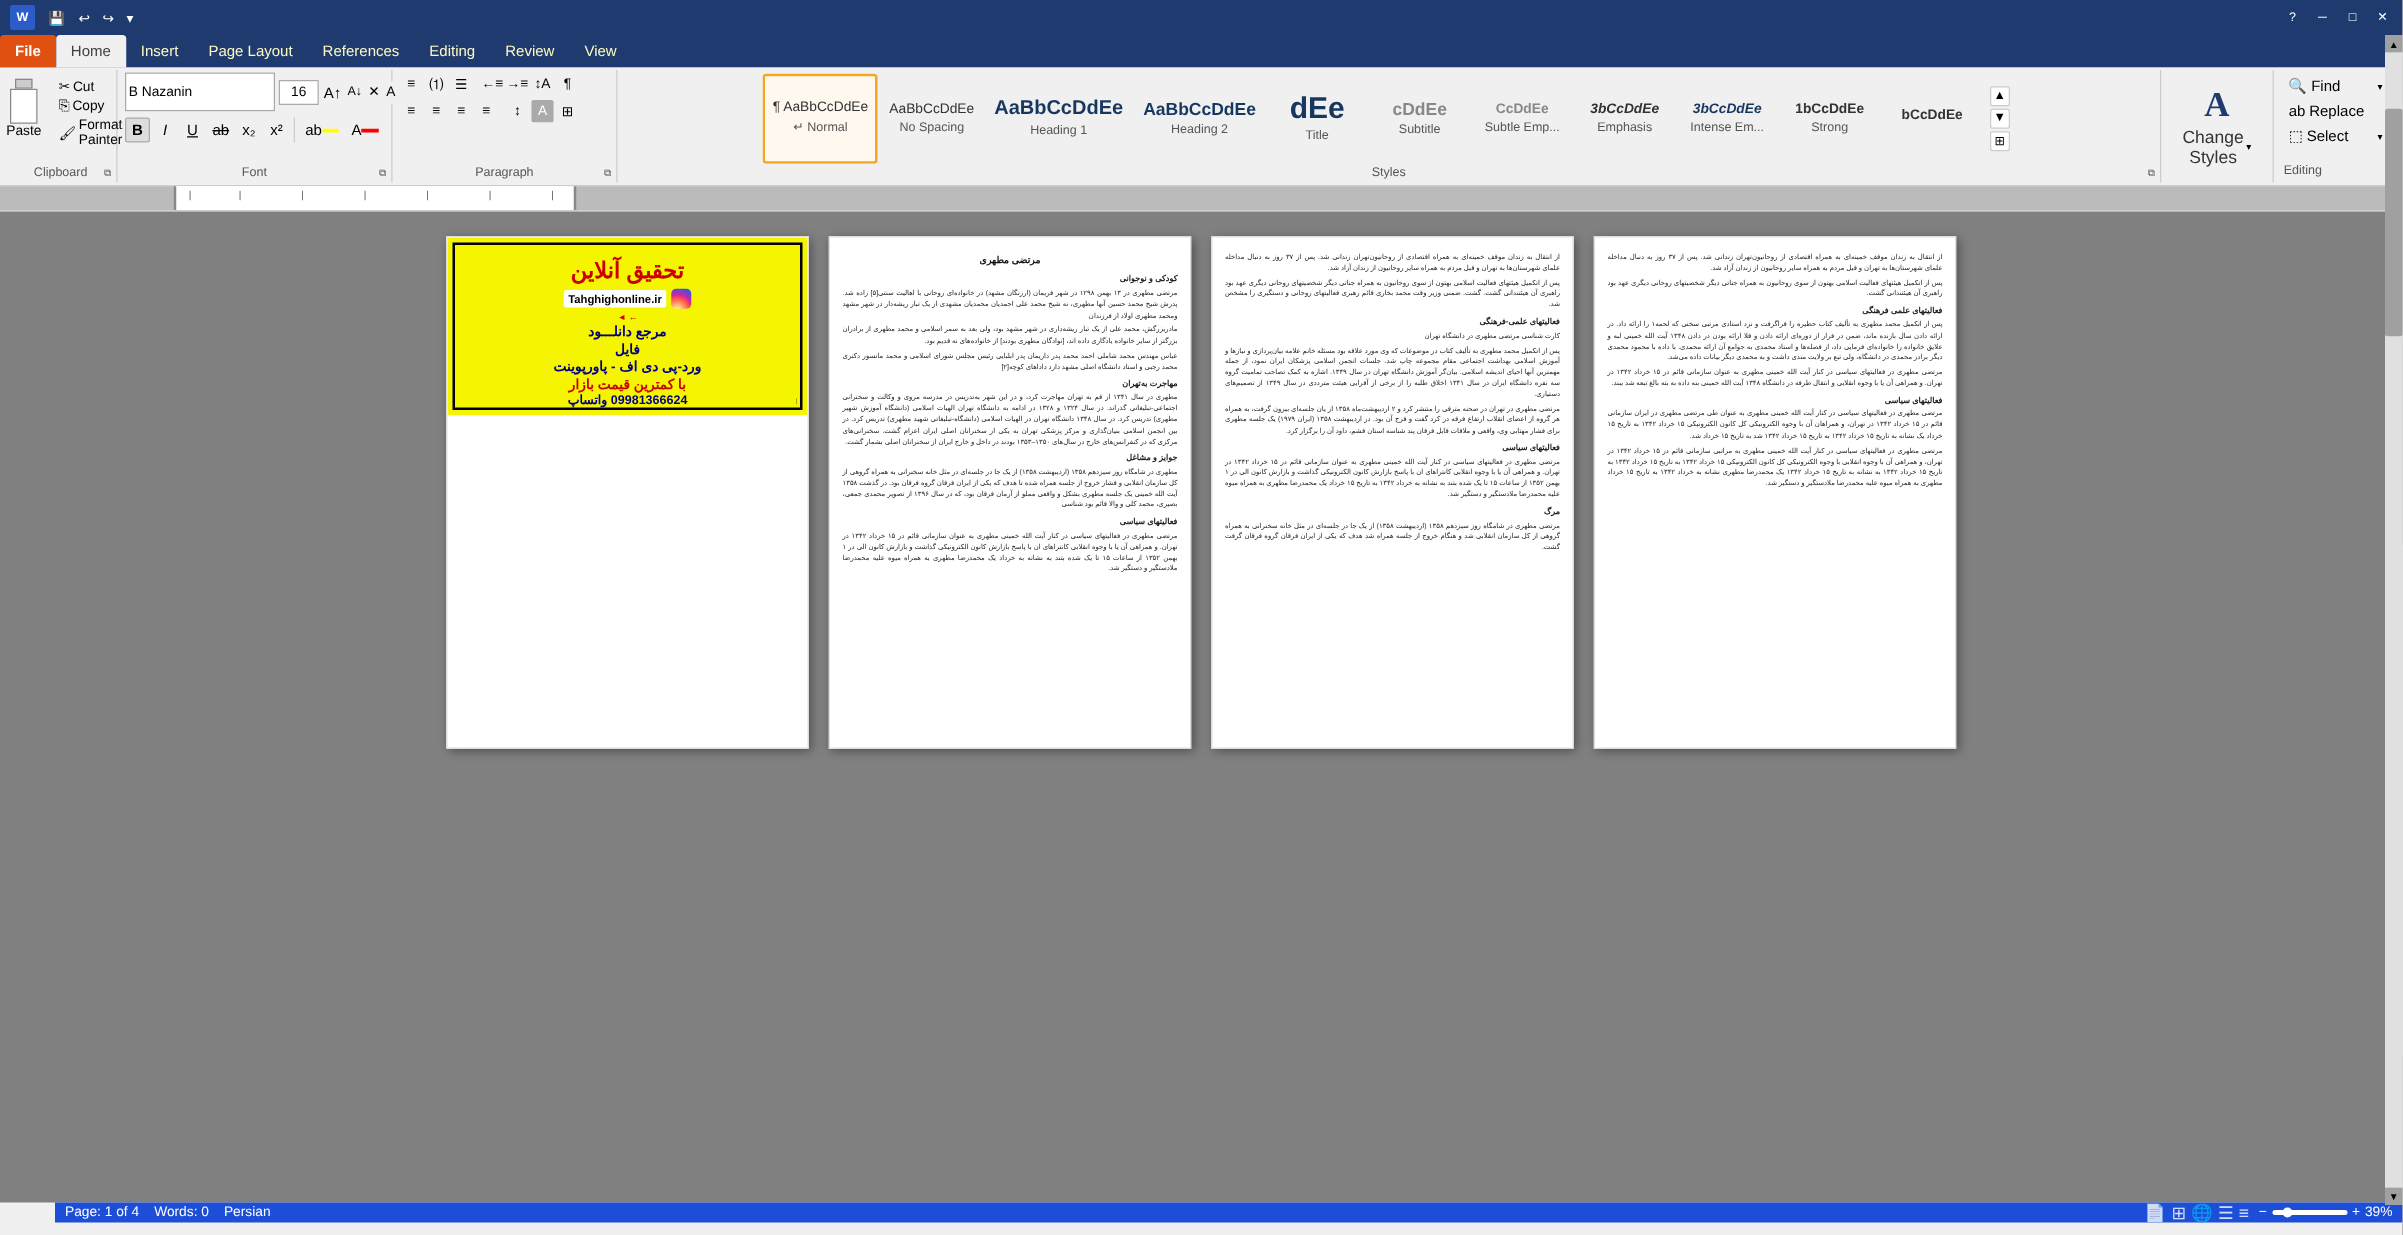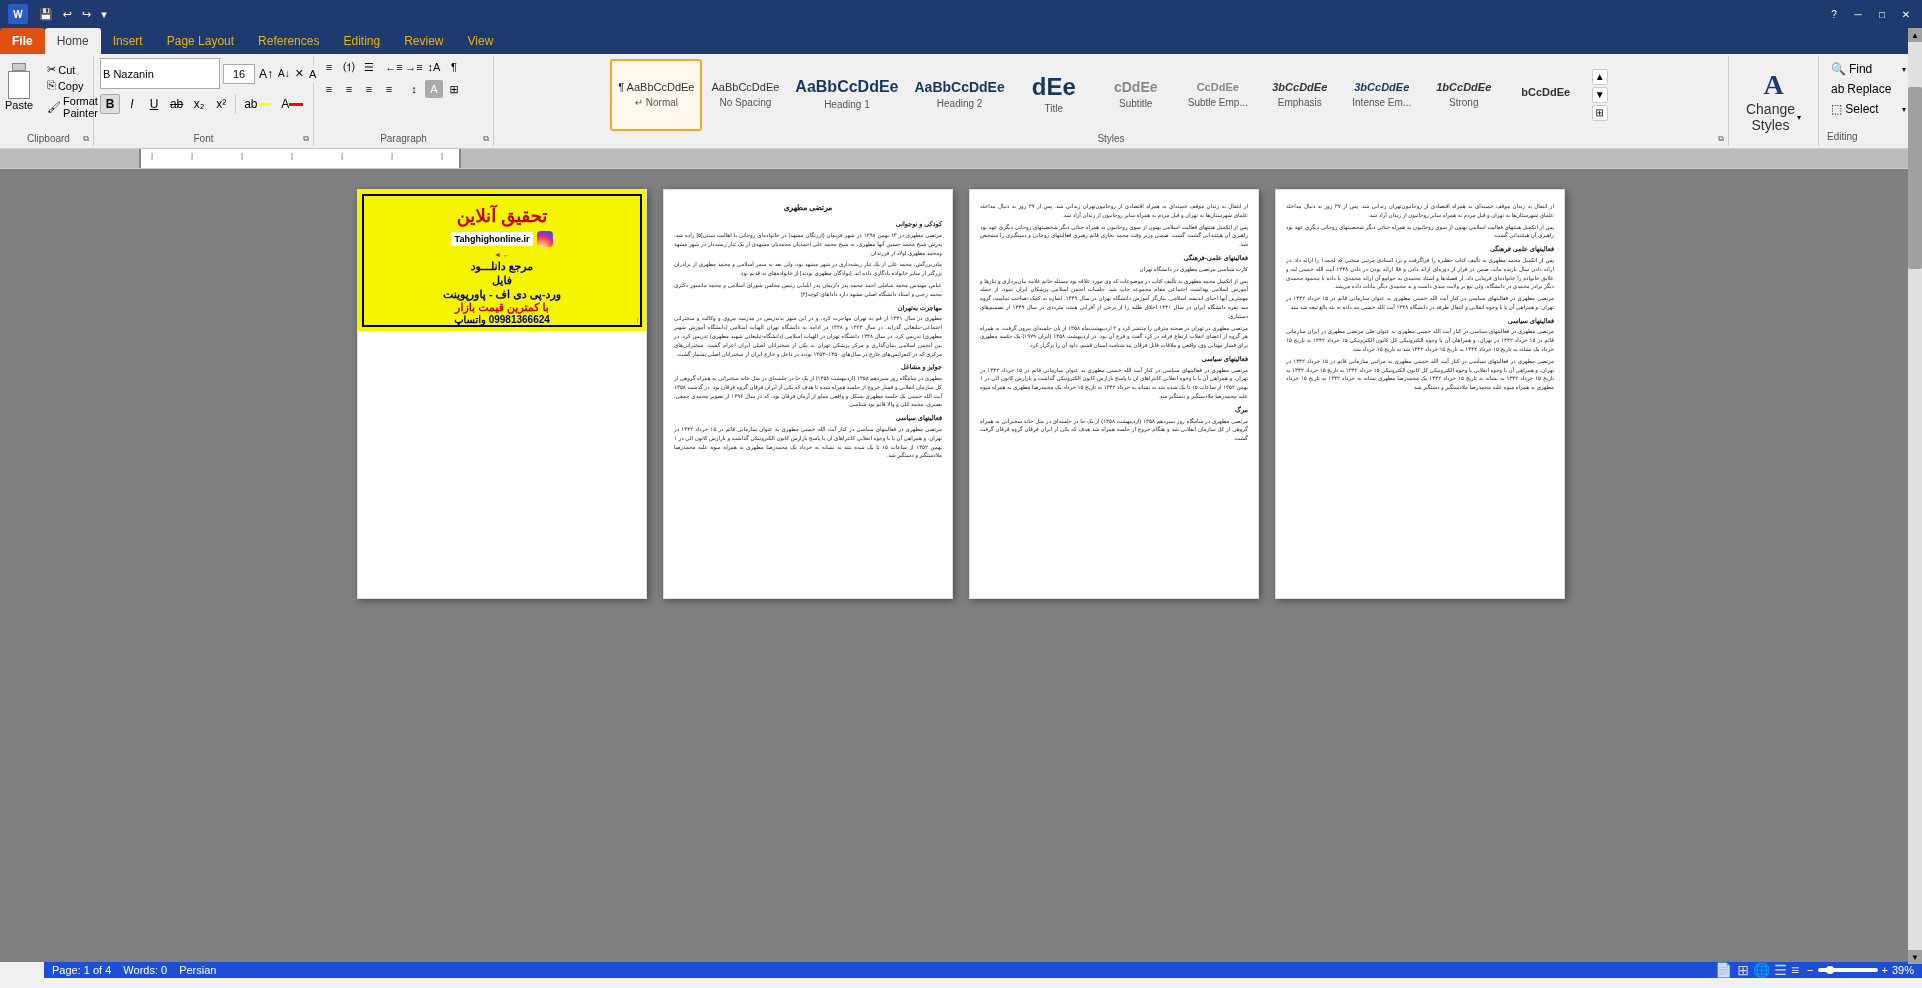--- a/index.html
+++ b/index.html
@@ -27,21 +27,21 @@
     
     .ribbon-tabs {
       background: #1e3a6e;
       height: 26px;
       display: flex;
       align-items: flex-end;
       padding-left: 0;
     }
     .tab {
       padding: 4px 12px;
-      color: #eab308;
+      color: #fef9c3;
       font-size: 12px;
       cursor: pointer;
       border-radius: 3px 3px 0 0;
       height: 26px;
       display: flex;
       align-items: center;
     }
     .tab.active { background: #f0f0f0; color: #333; }
     .tab.file-tab { background: #e05010; color: white; font-weight: bold; }
     .tab.file-tab.active { background: #e05010; }
@@ -519,21 +519,21 @@
         <div class="style-preview" style="font-size:11px;font-style:italic;">3bCcDdEe</div>
         <div class="style-label">Emphasis</div>
       </div>
 
       <div class="style-item">
         <div class="style-preview" style="font-size:11px;font-style:italic;color:#17375e;">3bCcDdEe</div>
         <div class="style-label">Intense Em...</div>
       </div>
 
       <div class="style-item">
-        <div class="style-preview" style="font-size:11px;font-weight:900;font-style:italic;">1bCcDdEe</div>
+        <div class="style-preview" style="font-size:11px;font-weight:900;">1bCcDdEe</div>
         <div class="style-label">Strong</div>
       </div>
 
       <div class="style-item">
         <div class="style-preview" style="font-size:11px;">bCcDdEe</div>
         <div class="style-label"></div>
       </div>
       <div class="styles-nav">
         <div class="nav-arrow">▲</div>
         <div class="nav-arrow">▼</div>

